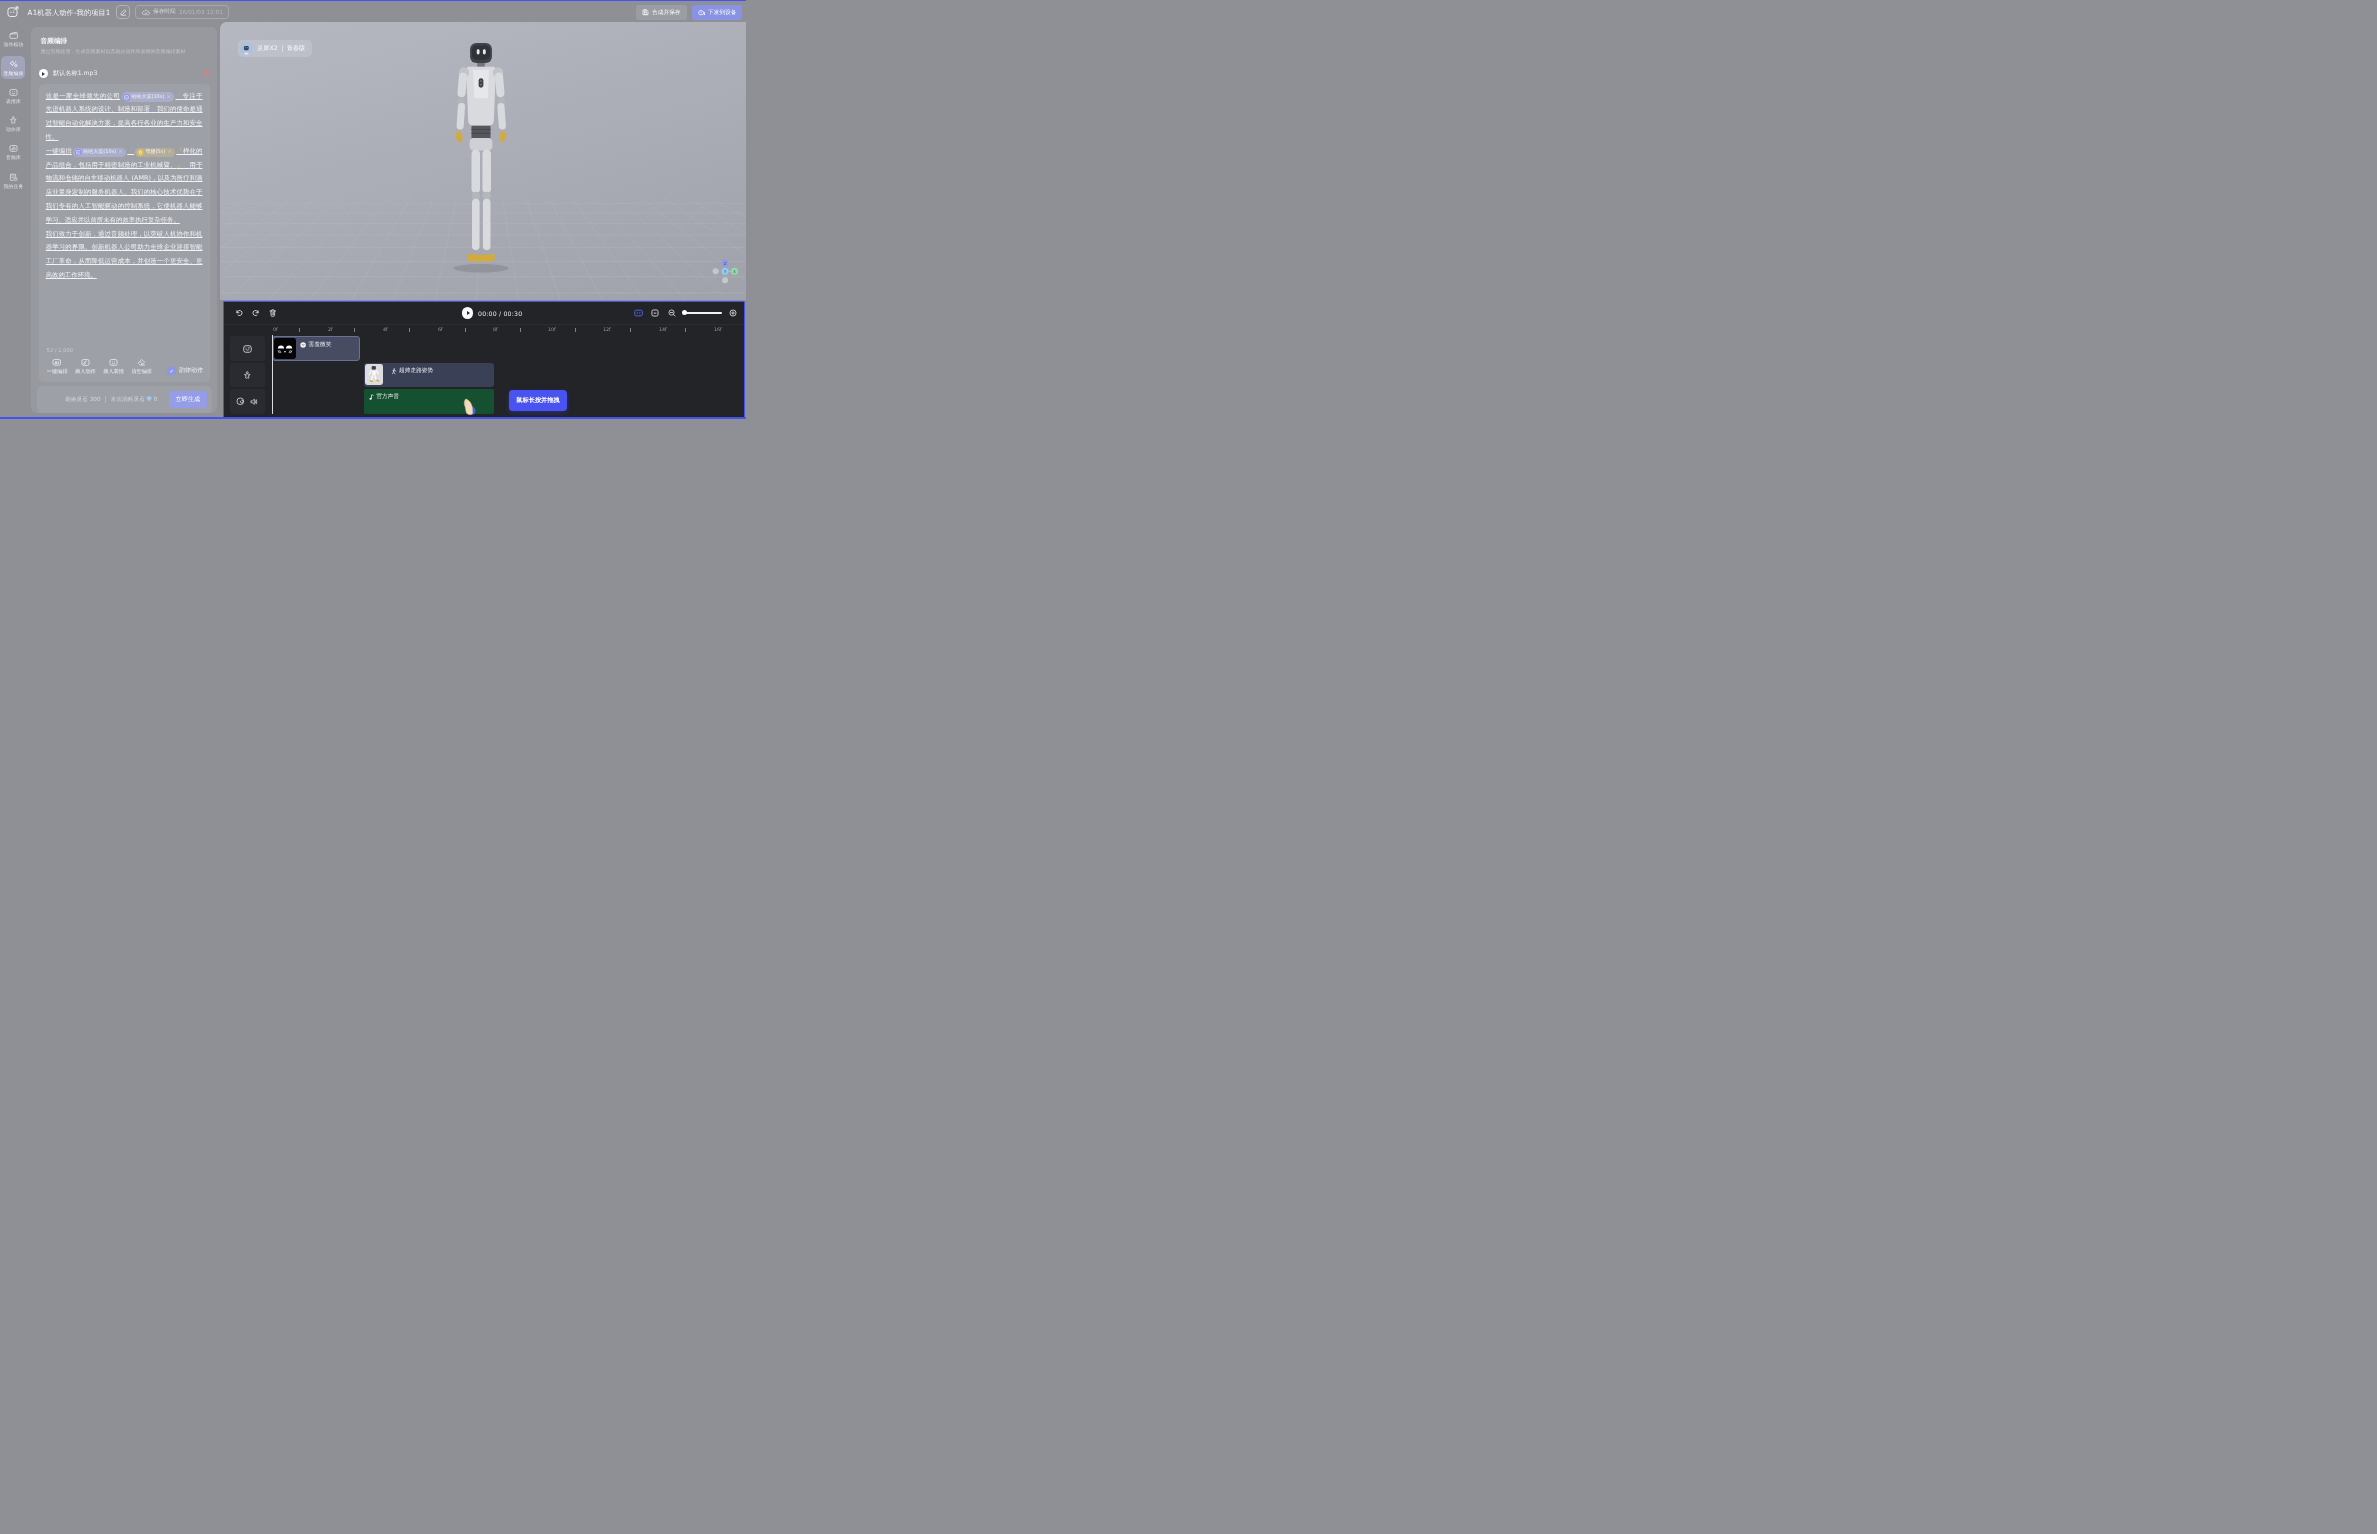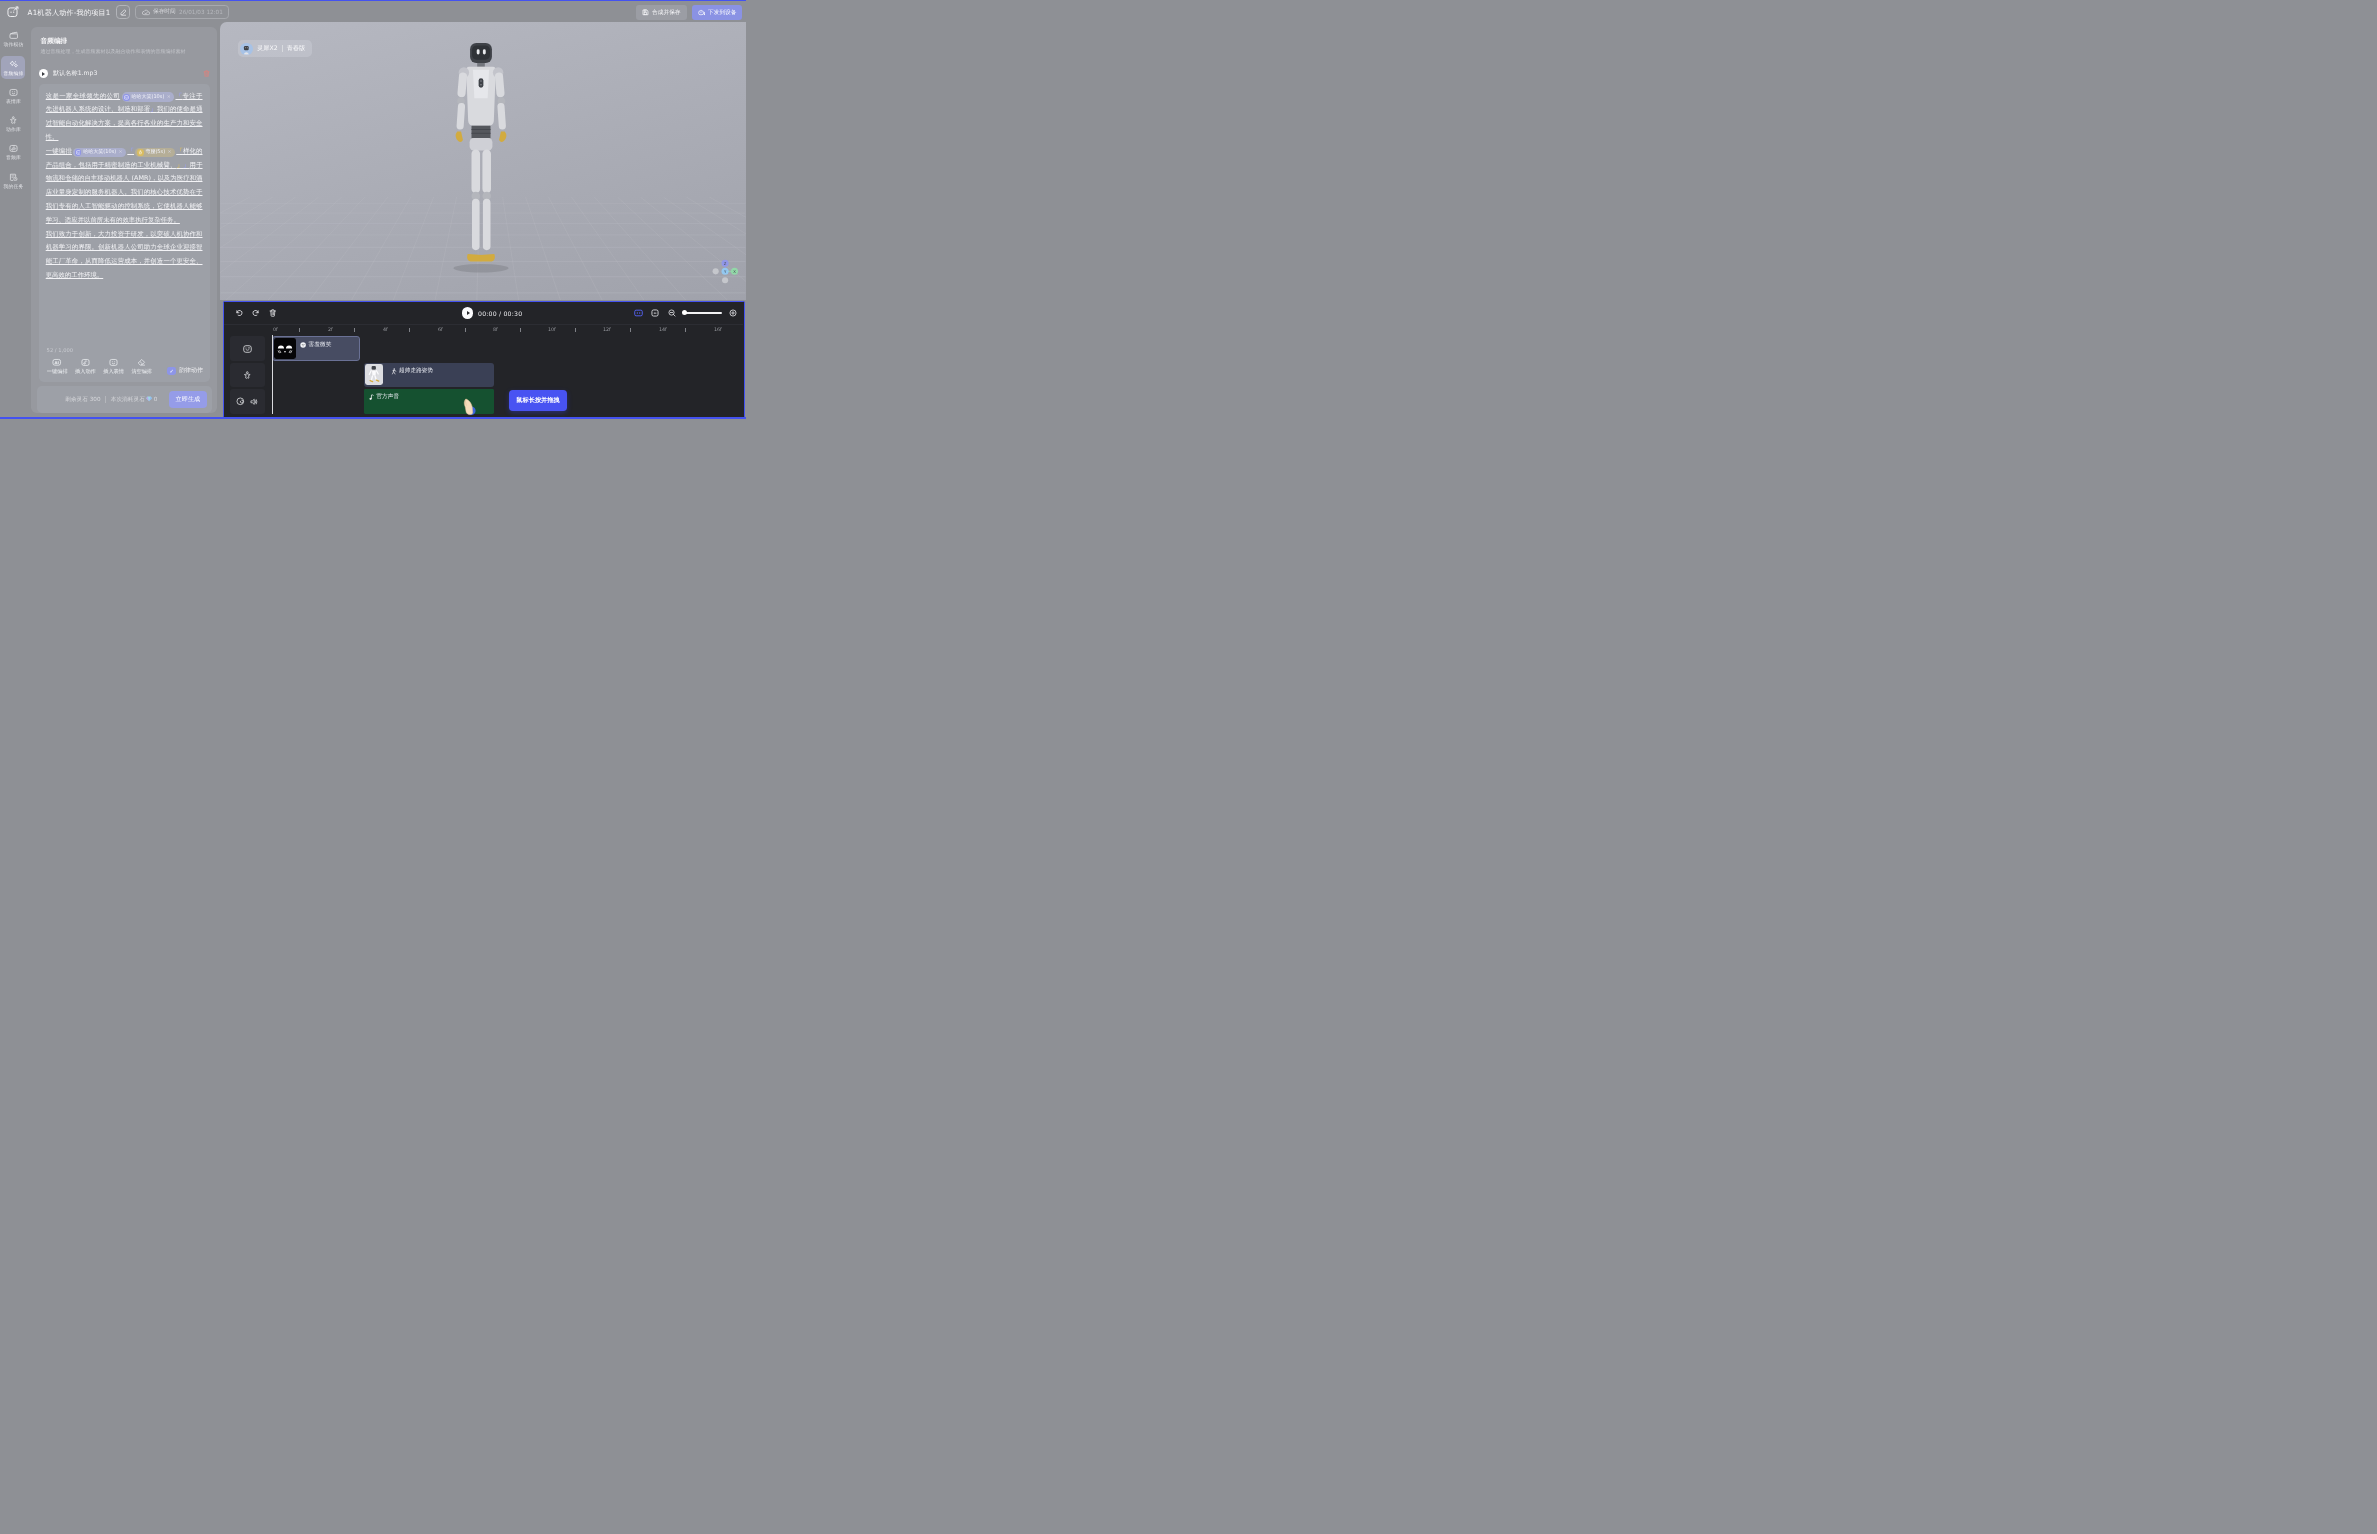--- a/index.html
+++ b/index.html
@@ -380,21 +380,21 @@
           <span class="t-x">×</span>
         </span><span class="q-purple">「</span><span class="seg-tag gold">
           <span class="t-ic">
             <svg width="4.8" height="4.8" viewBox="0 0 10 10">
               <circle cx="5" cy="2" r="1" fill="none" stroke="#fff" stroke-width="0.9"></circle>
               <path d="M1.8 4.4 Q5 2.8 8.2 4.4 Q7 5.6 6.2 5.6 L6.8 8.4 Q5.8 9.4 5 8 Q4.2 9.4 3.2 8.4 L3.8 5.6 Q3 5.6 1.8 4.4 Z" fill="none" stroke="#fff" stroke-width="0.9" stroke-linejoin="round"></path>
             </svg>
           </span>
           <span class="t-lb">弯腰(5s)</span>
           <span class="t-x">×</span>
-        </span><span class="q-gold">「</span><span>样化的产品组合，包括用于精密制造的工业机械臂、</span><span class="q-gold">」</span><span class="q-purple">」</span><span>用于物流和仓储的自主移动机器人 (AMR)，以及为医疗和酒店业量身定制的服务机器人。我们的核心技术优势在于我们专有的人工智能驱动的控制系统，它使机器人能够学习、适应并以前所未有的效率执行复杂任务。</span><br><span>我们致力于创新，大力投资于研发，以突破人机协作和机器学习的界限。创新机器人公司助力全球企业迎接智能工厂革命，从而降低运营成本，并创造一个更安全、更高效的工作环境。</span></div>
+        </span><span class="q-gold">「</span><span>样化的产品组合，包括用于精密制造的工业机械臂、</span><span class="q-gold">」</span><span class="q-purple">」</span><span>用于物流和仓储的自主移动机器人 (AMR)，以及为医疗和酒店业量身定制的服务机器人。我们的核心技术优势在于我们专有的人工智能驱动的控制系统，它使机器人能够学习、适应并以前所未有的效率执行复杂任务。</span><br><span>我们致力于创新，通过音频处理，以突破人机协作和机器学习的界限。创新机器人公司助力全球企业迎接智能工厂革命，从而降低运营成本，并创造一个更安全、更高效的工作环境。</span></div>
     <div id="char-counter">52 / 1,000</div>
     <div id="action-bar">
       <div id="action-row">
           <div class="act-btn">
             <span>
               <svg width="9.5" height="8.6" viewBox="0 0 20 18">
                 <rect x="2" y="3" width="16" height="12" rx="4" fill="none" stroke="#eef0f3" stroke-width="1.6"></rect>
                 <text x="10" y="12" font-size="8" fill="#eef0f3" text-anchor="middle" font-weight="bold">AI</text>
               </svg>
             </span>

